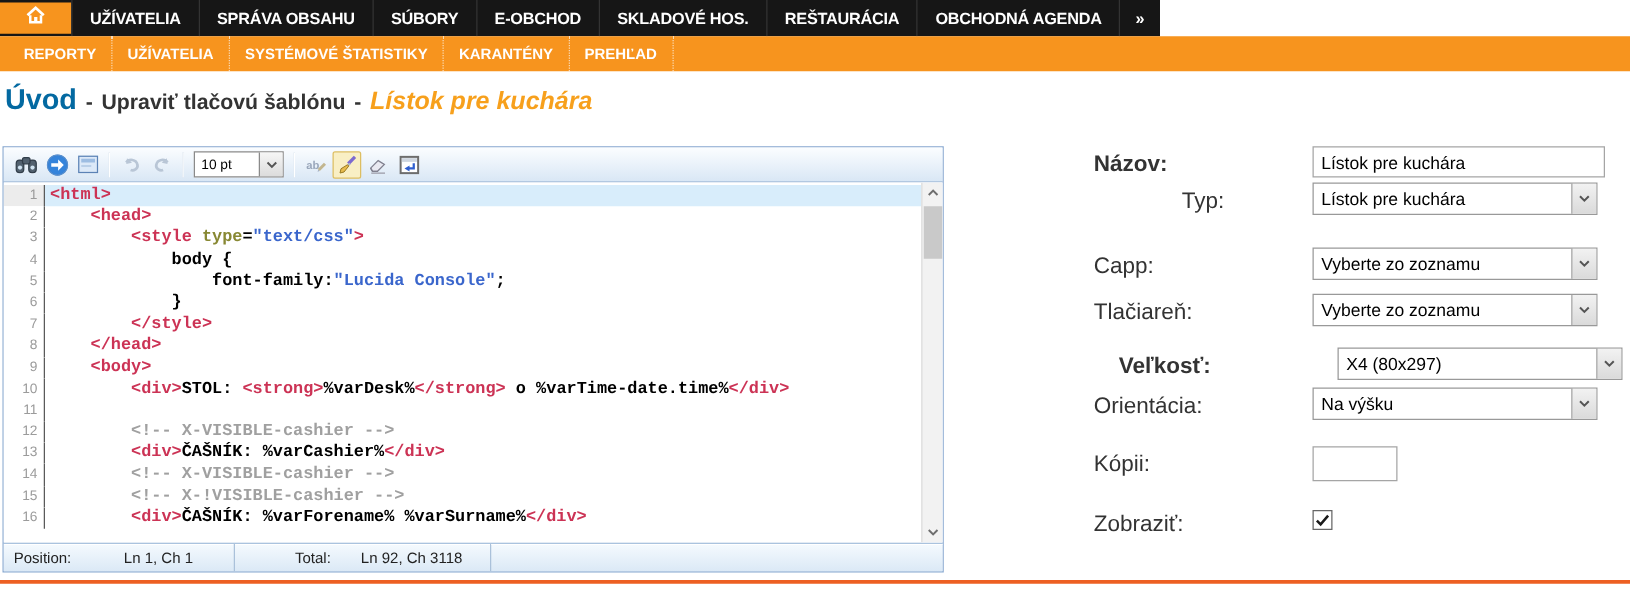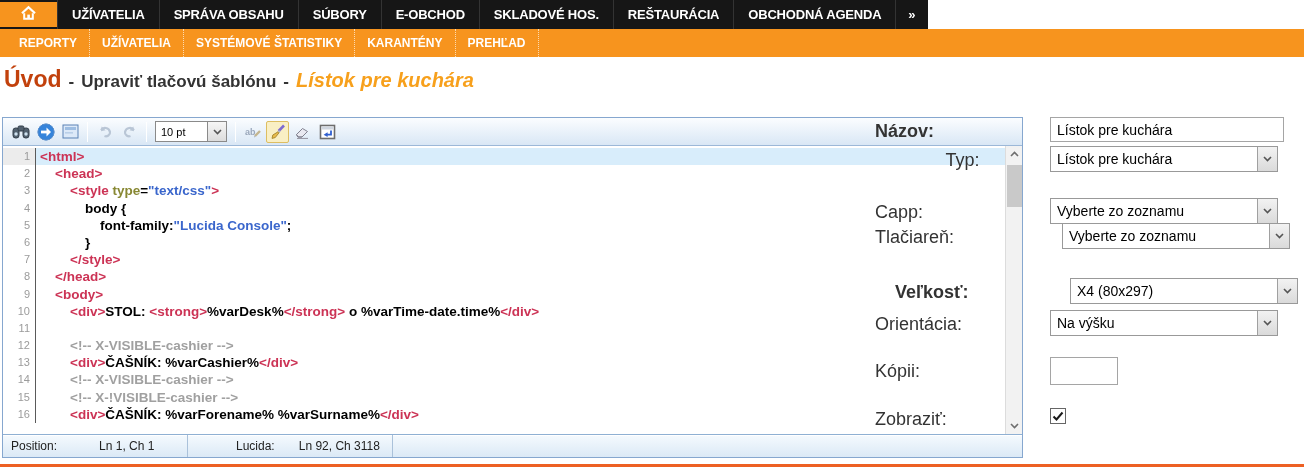--- a/index.html
+++ b/index.html
@@ -21,47 +21,47 @@
   
   .subnav { position:absolute; left:0; top:29px; width:1304px; height:28px;
             background:#F7941E; display:flex; align-items:stretch; padding-left:6px; }
   .subnav-item { color:#fff; font-weight:bold; font-size:12px; padding:0 12px;
                  display:flex; align-items:center; white-space:nowrap; cursor:pointer;
                  border-right:1px dotted rgba(255,255,255,.65); }
   .subnav-item:first-child { border-left:1px dotted rgba(255,255,255,0); }
 
   
   .crumbs { position:absolute; left:4px; top:66px; display:flex; align-items:baseline; gap:7px; }
-  .crumb-root { font-size:23px; font-weight:bold; color:#c2410c; }
+  .crumb-root { font-size:23px; font-weight:bold; color:#0369a1; }
   .crumb-sep  { font-size:17px; font-weight:bold; color:#333; }
   .crumb-section { font-size:17px; font-weight:bold; color:#333; }
   .crumb-current { font-size:20px; font-weight:bold; font-style:italic; color:#F7A01C; }
 
   
-  .editor { position:absolute; left:2px; top:117px; width:1021px; height:341px;
+  .editor { position:absolute; left:2px; top:117px; width:753px; height:341px;
             border:1px solid #86A7CF; background:#fff; display:flex; flex-direction:column; }
   .toolbar { height:28px; background:linear-gradient(#fbfdff,#d9e7f5);
              border-bottom:1px solid #9cb8d8; display:flex; align-items:center; padding-left:5px; }
   .tb-btn { width:23px; height:22px; display:flex; align-items:center; justify-content:center;
             margin:0 1px; border:1px solid transparent; border-radius:2px; cursor:pointer; }
   .tb-btn.hl { background:#F9EFC4; border-color:#DDBE62; }
   .tb-div { width:1px; height:20px; background:#b9cbdf; border-right:1px solid #fff; margin:0 4px; }
   .fs-select { width:72px; height:21px; background:#fff; border:1px solid #8a8a8a;
                display:flex; align-items:center; margin:0 4px; cursor:pointer; }
   .fs-select .val { flex:1; font-size:11px; padding-left:5px; color:#000; }
   .fs-select .chev { width:19px; height:100%; background:linear-gradient(#f6f6f6,#dcdcdc);
                      border-left:1px solid #8a8a8a; display:flex; align-items:center; justify-content:center; }
 
   .code-wrap { flex:1; position:relative; overflow:hidden; background:#fff; }
   .code-lines { position:absolute; left:0; top:2px; right:17px; }
   .cl { display:flex; height:17.2px; line-height:17.2px; }
   .ln { flex:0 0 33px; text-align:right; padding-right:5px; color:#9b9b9b;
         font-size:11px; font-family:"Liberation Sans",sans-serif;
         border-right:1px solid #5a5a5a; background:#fff; }
-  .cd { flex:1; white-space:pre; font-family:Liberation Sans, sans-serif;
+  .cd { flex:1; white-space:pre; font-family:Liberation Mono, monospace;
         font-weight:bold; font-size:13.5px; padding-left:4px; }
   .cl.active .cd { background:#D8EDFB; }
   .cl.active .ln { background:#ececec; }
   .t-tag { color:#CC3355; } .t-attr { color:#888833; } .t-str { color:#3A66CC; }
   .t-comment { color:#A0A0A0; } .t-text { color:#000; }
 
   .vscroll { position:absolute; right:0; top:0; bottom:0; width:17px; background:#f2f2f2;
              border-left:1px solid #dcdcdc; }
   .vs-arrow { position:absolute; left:0; width:17px; height:16px; display:flex;
               align-items:center; justify-content:center; cursor:pointer; }
@@ -74,21 +74,21 @@
   .sb-cell { border-right:1px solid #aac1da; box-shadow:inset 0 1px 0 #fff;
              display:flex; align-items:center; }
   .sb-c1 { width:185px; } .sb-c2 { width:205px; } .sb-c3 { flex:1; border-right:none; }
   .sb-c1 .lbl { margin-left:8px; } .sb-c1 .val { margin-left:42px; }
   .sb-c2 .lbl { margin-left:48px; } .sb-c2 .val { margin-left:24px; }
 
   
   .form { position:absolute; left:875px; top:117px; width:425px; height:330px; }
   .form-row { position:absolute; left:0; display:flex; }
   .form-row:nth-child(1){ top:0; }   .form-row:nth-child(2){ top:29px;text-align:center; }
-  .form-row:nth-child(3){ top:81px; } .form-row:nth-child(4){ top:106px;gap:12px; }
+  .form-row:nth-child(3){ top:81px; } .form-row:nth-child(4){ top:118px; }
   .form-row:nth-child(5){ top:161px;margin-left:20px; } .form-row:nth-child(6){ top:193px; }
   .form-row:nth-child(7){ top:240px; } .form-row:nth-child(8){ top:288px; }
   .f-label { width:175px; font-size:18px; color:#333; padding-top:4px; }
   .f-label.bold { font-weight:bold; }
   .f-input { width:234px; height:25px; border:1px solid #a5a5a5; background:#fff;
              font-size:14px; color:#000; display:flex; align-items:center; padding-left:6px; }
   .f-input.small { width:68px; height:28px; }
   .f-select { width:228px; height:26px; border:1px solid #999; background:#fff;
               display:flex; align-items:stretch; cursor:pointer; }
   .f-select .val { flex:1; font-size:14px; display:flex; align-items:center; padding-left:6px; }
@@ -302,21 +302,21 @@
       </div>
     </div>
   </div>
 
   <div class="statusbar">
     <div class="sb-cell sb-c1">
       <span class="lbl">Position:</span>
       <span class="val">Ln 1, Ch 1</span>
     </div>
     <div class="sb-cell sb-c2">
-      <span class="lbl">Lucida:</span>
+      <span class="lbl">Total:</span>
       <span class="val">Ln 92, Ch 3118</span>
     </div>
     <div class="sb-cell sb-c3"></div>
   </div>
 </section>
 
 <section class="form" id="form-rows">
     <div class="form-row">
       <span class="f-label bold">Názov:</span>
       <div class="f-input">Lístok pre kuchára</div>

